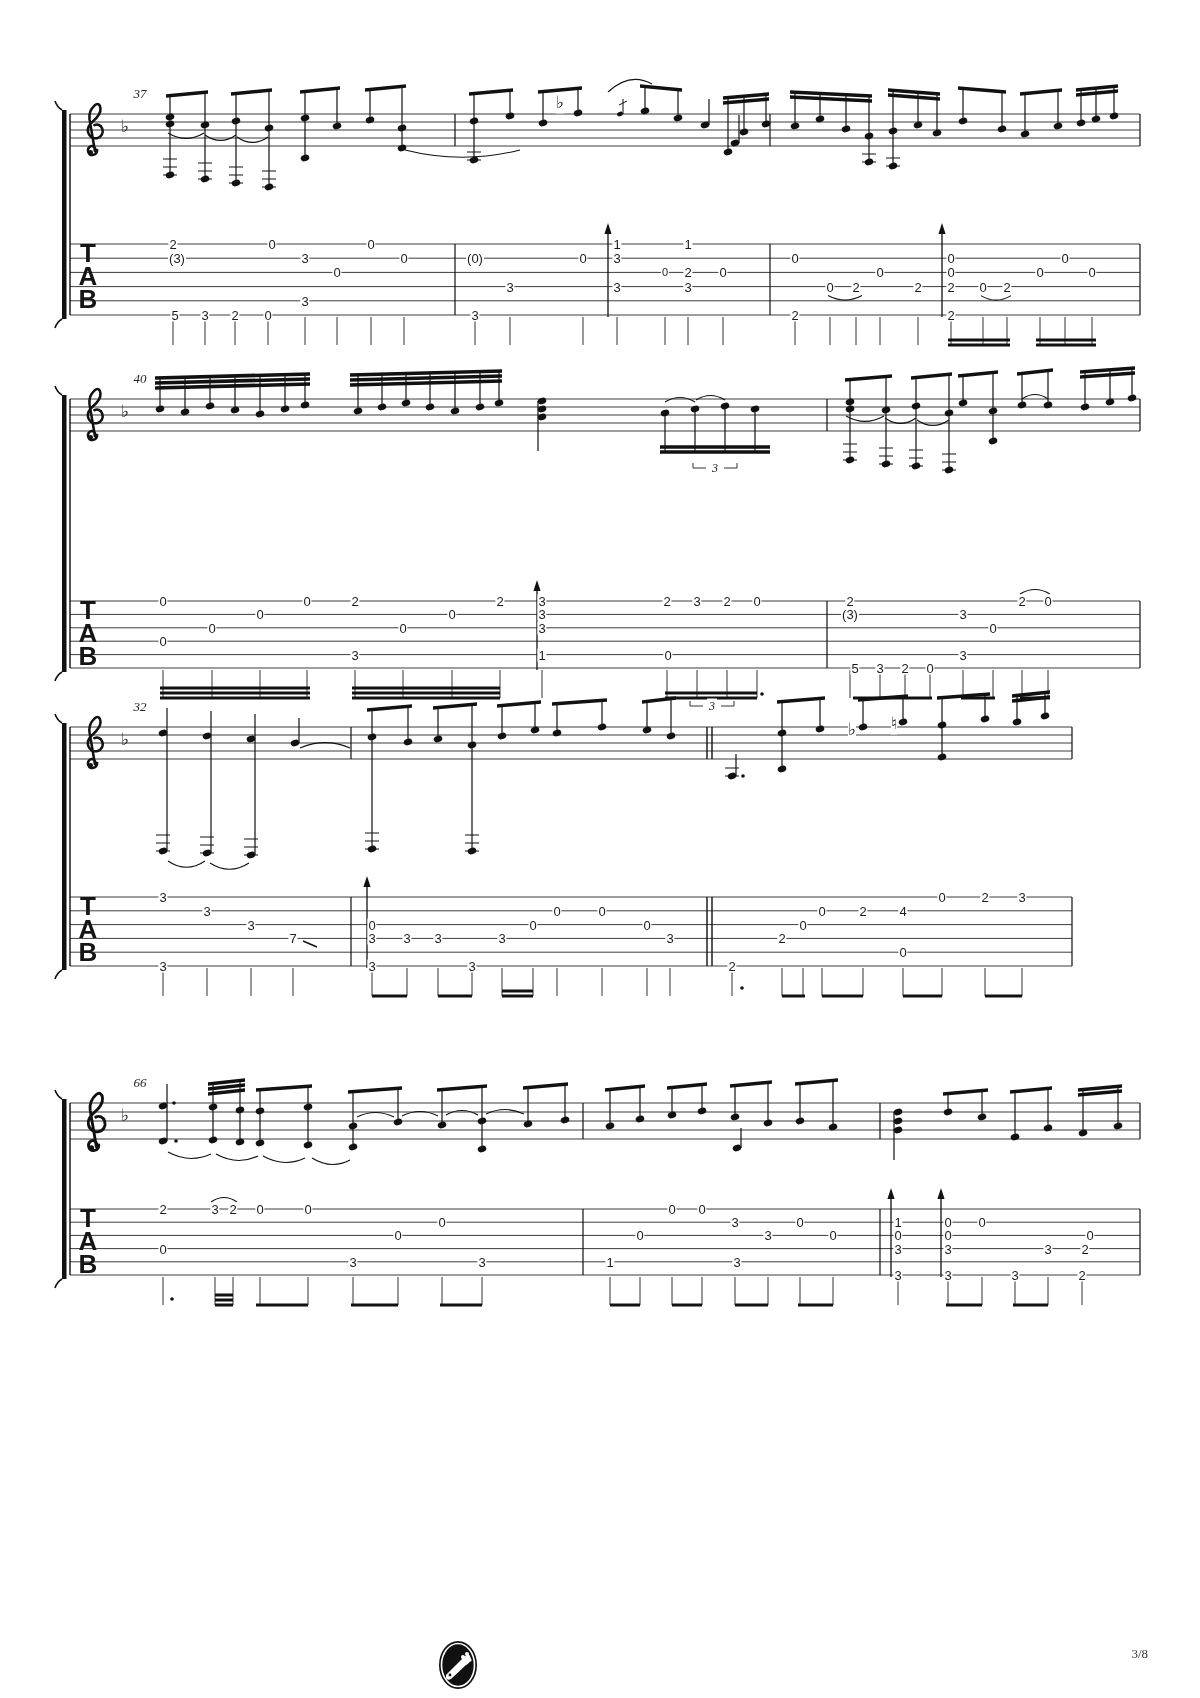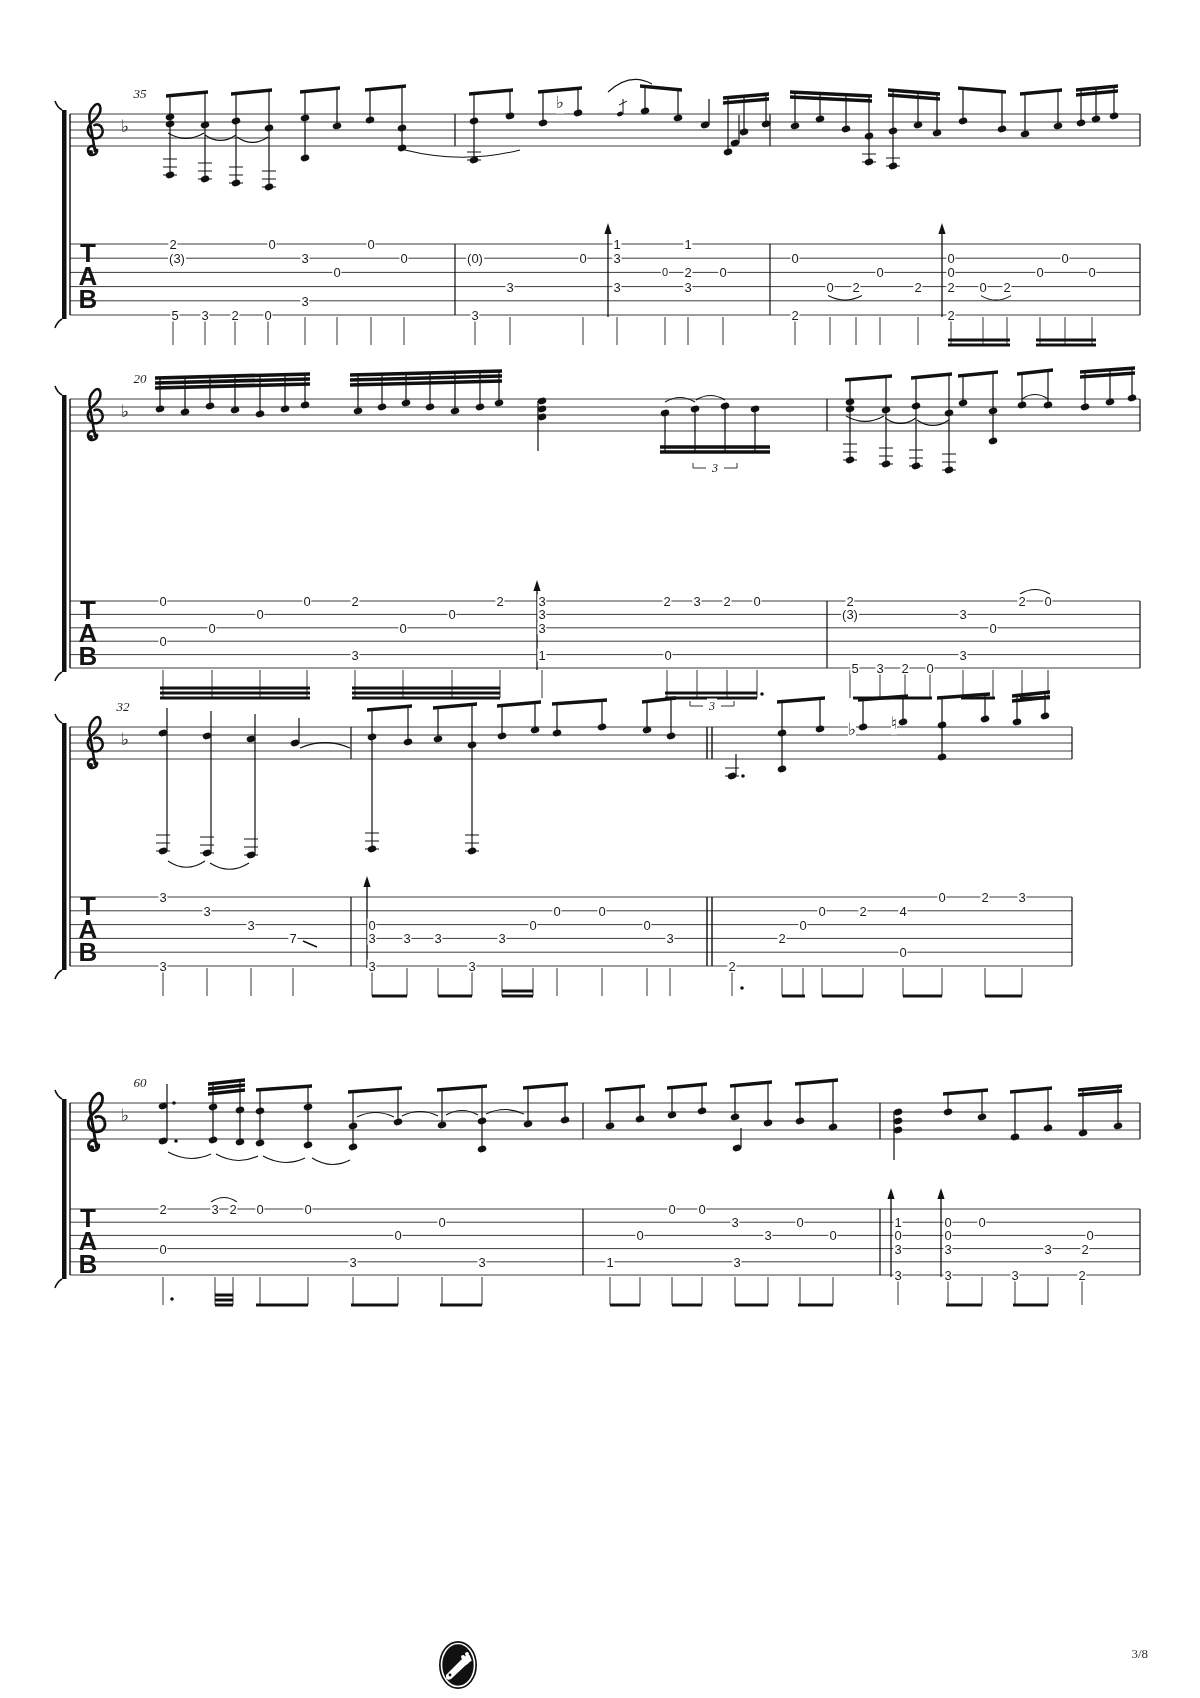--- a/index.html
+++ b/index.html
@@ -684,21 +684,21 @@
         </g>
         <g>
           <line x1="941" y1="1277" x2="941" y2="1197" stroke="#111111" stroke-width="1.3"></line>
           <polygon points="937.4,1199 944.6,1199 941,1188" fill="#111111"></polygon>
         </g>
         <path d="M 211 1202 Q 224 1193 237 1202" fill="none" stroke="#111111" stroke-width="1.1"></path>
       </g>
     </svg>
   <div id="html-layer">
       <span class="accidental" style="left: 125px; top: 128px; background: transparent;">♭</span>
-      <span class="measure-num" style="left: 140px; top: 86px;">35</span>
+      <span class="measure-num" style="left: 140px; top: 86px;">37</span>
       <div class="tab-letters" style="left: 76px; top: 242px;">
         <div>T</div>
         <div>A</div>
         <div>B</div>
       </div>
       <span class="accidental" style="left: 560px; top: 104px;">♭</span>
       <span class="tabnum" style="left: 173px; top: 244px;">2</span>
       <span class="tabnum" style="left: 272px; top: 244px;">0</span>
       <span class="tabnum" style="left: 371px; top: 244px;">0</span>
       <span class="tabnum" style="left: 177px; top: 258.2px;">(3)</span>
@@ -731,21 +731,21 @@
       <span class="tabnum" style="left: 951px; top: 258.2px;">0</span>
       <span class="tabnum" style="left: 951px; top: 272.4px;">0</span>
       <span class="tabnum" style="left: 951px; top: 286.6px;">2</span>
       <span class="tabnum" style="left: 951px; top: 315px;">2</span>
       <span class="tabnum" style="left: 983px; top: 286.6px;">0</span>
       <span class="tabnum" style="left: 1007px; top: 286.6px;">2</span>
       <span class="tabnum" style="left: 1040px; top: 272.4px;">0</span>
       <span class="tabnum" style="left: 1065px; top: 258.2px;">0</span>
       <span class="tabnum" style="left: 1092px; top: 272.4px;">0</span>
       <span class="accidental" style="left: 125px; top: 413px; background: transparent;">♭</span>
-      <span class="measure-num" style="left: 140px; top: 371px;">20</span>
+      <span class="measure-num" style="left: 140px; top: 371px;">40</span>
       <div class="tab-letters" style="left: 76px; top: 599px;">
         <div>T</div>
         <div>A</div>
         <div>B</div>
       </div>
       <span class="tabnum" style="left: 163px; top: 601px;">0</span>
       <span class="tabnum" style="left: 307px; top: 601px;">0</span>
       <span class="tabnum" style="left: 355px; top: 601px;">2</span>
       <span class="tabnum" style="left: 500px; top: 601px;">2</span>
       <span class="tabnum" style="left: 260px; top: 614.4px;">0</span>
@@ -770,21 +770,21 @@
       <span class="tabnum" style="left: 963px; top: 654.6px;">3</span>
       <span class="tabnum" style="left: 855px; top: 668px;">5</span>
       <span class="tabnum" style="left: 880px; top: 668px;">3</span>
       <span class="tabnum" style="left: 905px; top: 668px;">2</span>
       <span class="tabnum" style="left: 930px; top: 668px;">0</span>
       <span class="tabnum" style="left: 1022px; top: 601px;">2</span>
       <span class="tabnum" style="left: 1048px; top: 601px;">0</span>
       <span class="tuplet" style="left: 715px; top: 468px;">3</span>
       <span class="tuplet" style="left: 712px; top: 706px;">3</span>
       <span class="accidental" style="left: 125px; top: 741px; background: transparent;">♭</span>
-      <span class="measure-num" style="left: 123px; top: 699px;">32</span>
+      <span class="measure-num" style="left: 140px; top: 699px;">32</span>
       <div class="tab-letters" style="left: 76px; top: 895px;">
         <div>T</div>
         <div>A</div>
         <div>B</div>
       </div>
       <span class="accidental" style="left: 852px; top: 731px;">♭</span>
       <span class="accidental" style="left: 894px; top: 725px;">♮</span>
       <span class="tabnum" style="left: 163px; top: 897px;">3</span>
       <span class="tabnum" style="left: 207px; top: 910.8px;">3</span>
       <span class="tabnum" style="left: 251px; top: 924.6px;">3</span>
@@ -806,21 +806,21 @@
       <span class="tabnum" style="left: 782px; top: 938.4px;">2</span>
       <span class="tabnum" style="left: 803px; top: 924.6px;">0</span>
       <span class="tabnum" style="left: 822px; top: 910.8px;">0</span>
       <span class="tabnum" style="left: 863px; top: 910.8px;">2</span>
       <span class="tabnum" style="left: 903px; top: 910.8px;">4</span>
       <span class="tabnum" style="left: 903px; top: 952.2px;">0</span>
       <span class="tabnum" style="left: 942px; top: 897px;">0</span>
       <span class="tabnum" style="left: 985px; top: 897px;">2</span>
       <span class="tabnum" style="left: 1022px; top: 897px;">3</span>
       <span class="accidental" style="left: 125px; top: 1117px; background: transparent;">♭</span>
-      <span class="measure-num" style="left: 140px; top: 1075px;">60</span>
+      <span class="measure-num" style="left: 140px; top: 1075px;">66</span>
       <div class="tab-letters" style="left: 76px; top: 1207px;">
         <div>T</div>
         <div>A</div>
         <div>B</div>
       </div>
       <span class="tabnum" style="left: 163px; top: 1209px;">2</span>
       <span class="tabnum" style="left: 215px; top: 1209px;">3</span>
       <span class="tabnum" style="left: 233px; top: 1209px;">2</span>
       <span class="tabnum" style="left: 260px; top: 1209px;">0</span>
       <span class="tabnum" style="left: 308px; top: 1209px;">0</span>

